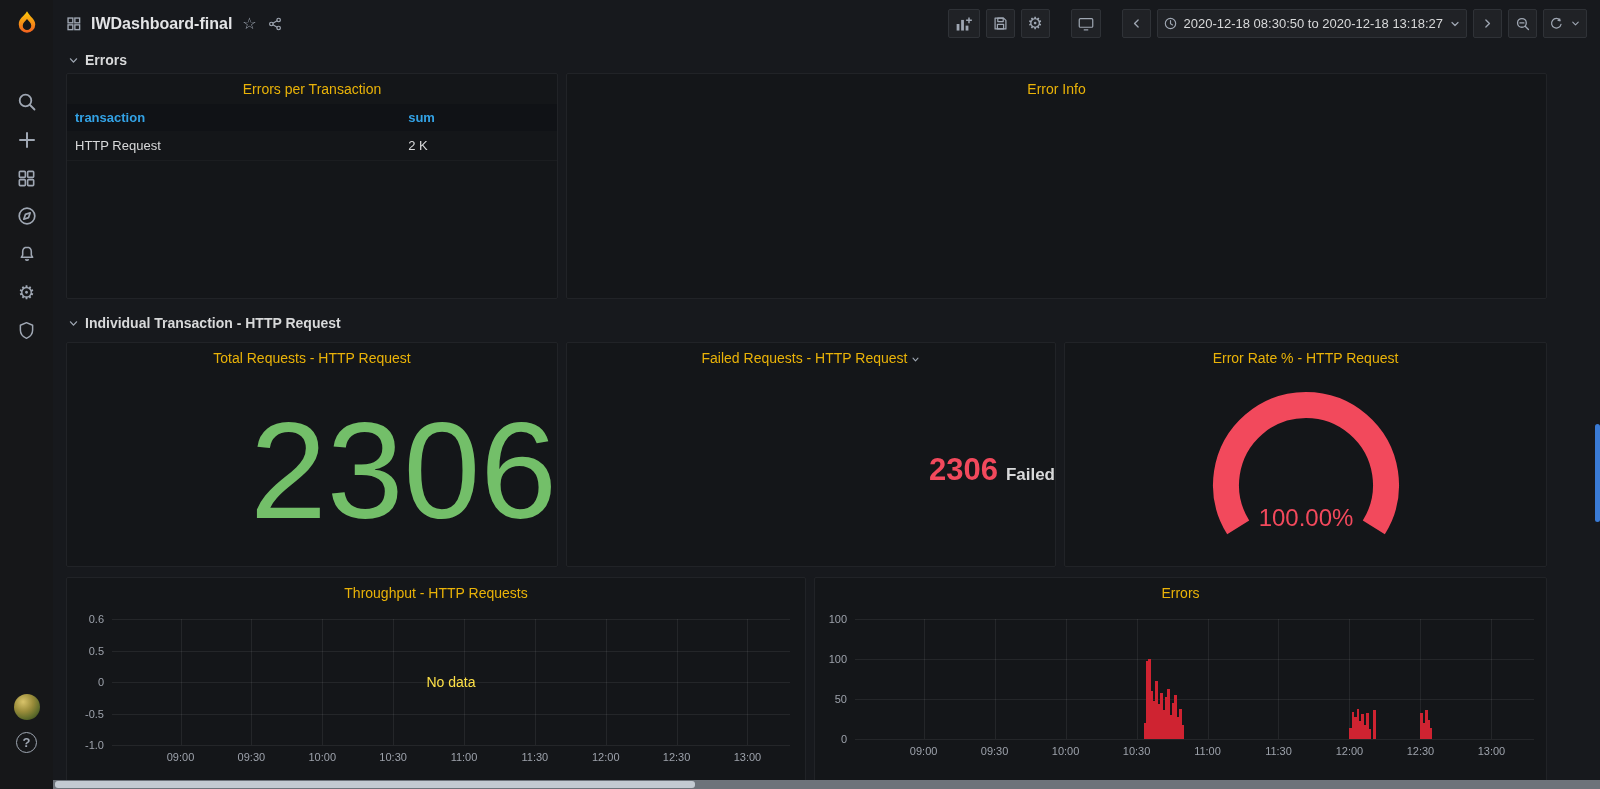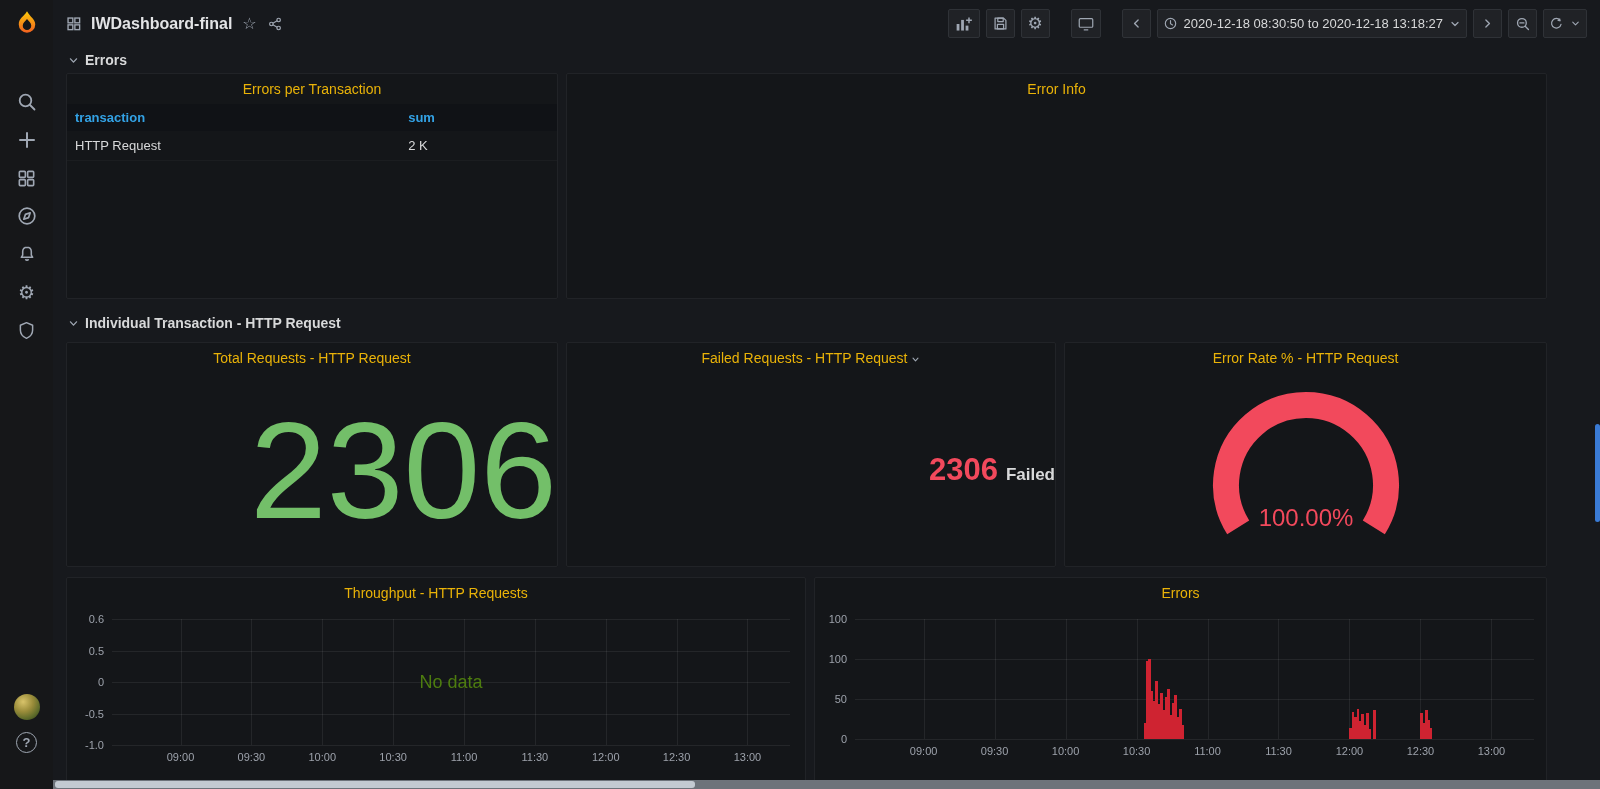--- a/index.html
+++ b/index.html
@@ -53,21 +53,21 @@
   .gauge-value{font-size:24px;font-weight:500;}
   
   .plot{position:absolute;}
   .plot-throughput{left:45px;right:15px;top:41px;height:126px;}
   .plot-errors{left:40px;right:12px;top:41px;height:120px;}
   .hgrid{position:absolute;left:0;right:0;height:1px;background:rgba(255,255,255,0.07);}
   .vgrid{position:absolute;top:0;bottom:0;width:1px;background:rgba(255,255,255,0.07);}
   .ytick{position:absolute;right:calc(100% + 8px);transform:translateY(-52%);font-size:11px;color:#9da2ab;white-space:nowrap;}
   .xtick{position:absolute;top:calc(100% + 6px);transform:translateX(-50%);font-size:11px;color:#9da2ab;white-space:nowrap;}
   .bar{position:absolute;bottom:0;width:2.5px;}
-  .nodata{position:absolute;left:50%;top:50%;transform:translate(-50%,-50%);font-size:18px;color:#4d7c0f;}
+  .nodata{position:absolute;left:50%;top:50%;transform:translate(-50%,-50%);font-size:14px;color:#fde047;}
   
   .vscroll{position:fixed;right:0;top:424px;width:5px;height:98px;border-radius:3px;z-index:40;}
   .hscroll-track{position:fixed;left:53px;right:0;bottom:0;height:9px;background:#6d737a;z-index:40;}
   .hscroll-thumb{position:absolute;left:2px;top:1px;height:7px;width:640px;border-radius:3px;background:#c3cad1;}
   svg{display:block;}
 </style>
 </head>
 <body>
 
 <aside class="sidebar">

